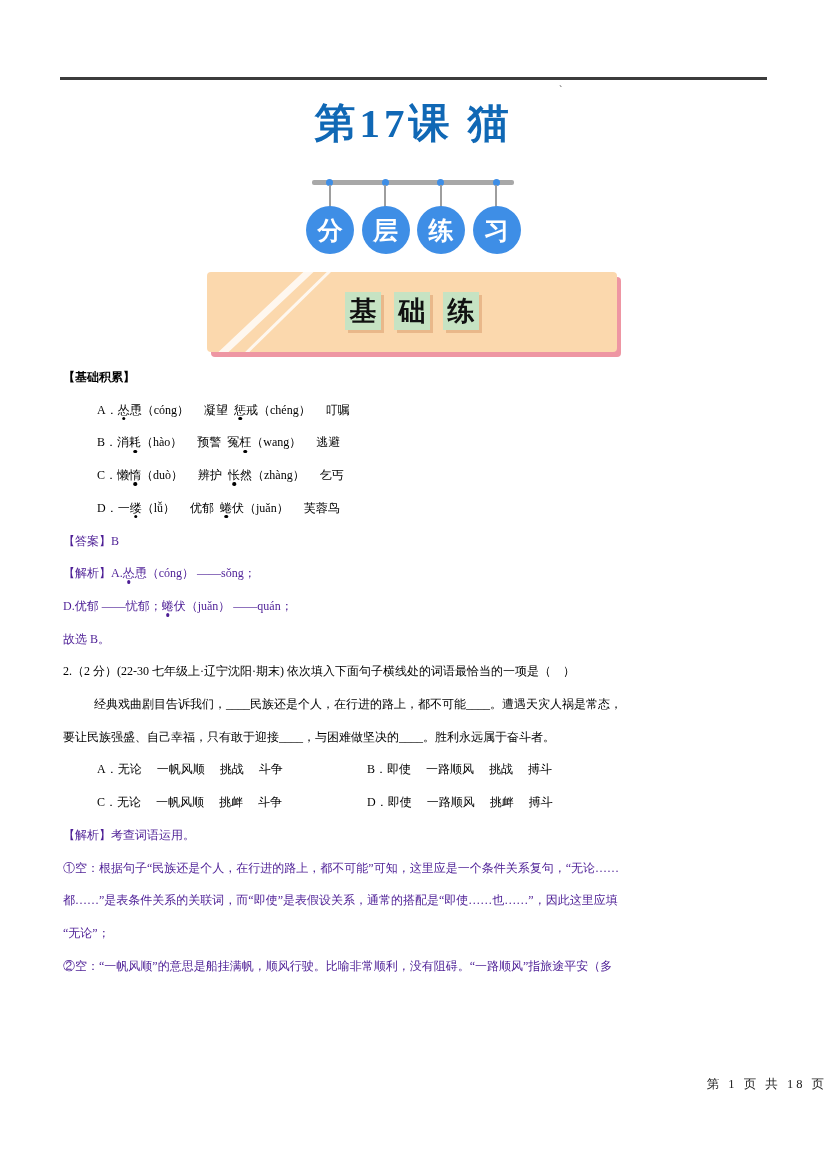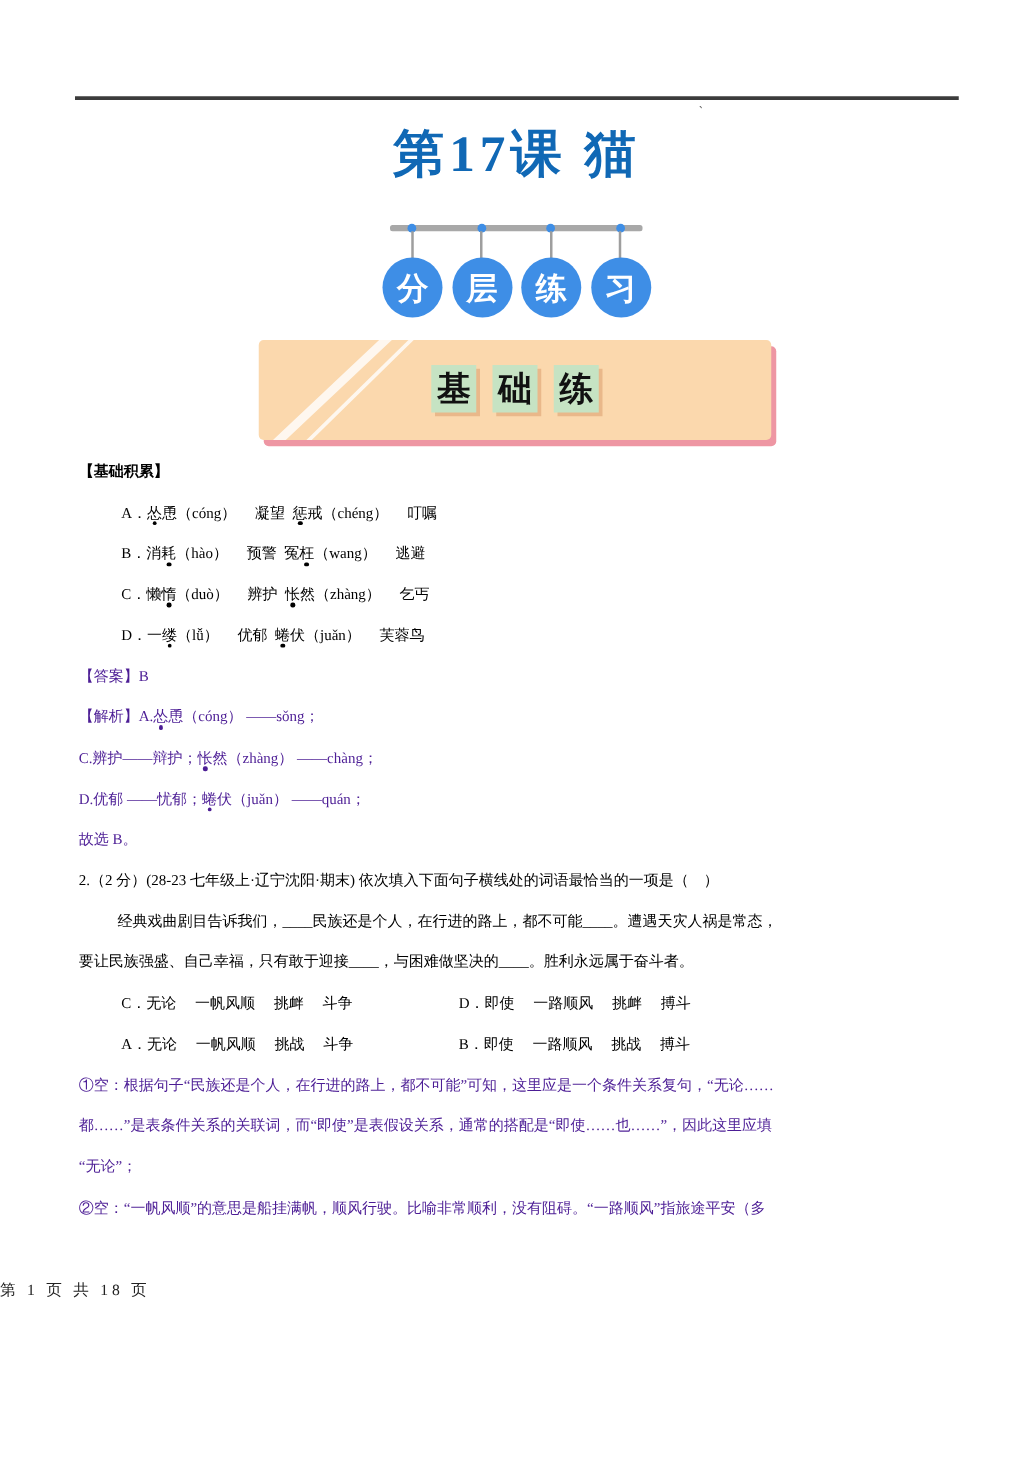--- a/index.html
+++ b/index.html
@@ -49,22 +49,22 @@
   .indent-para { padding-left:31px; }
   .col-left { display:inline-block; width:270px; }
   .em-dot { position:relative; }
   .em-dot::after {
     content:""; position:absolute; left:50%; bottom:-0.3em;
     width:3.5px; height:3.5px; border-radius:50%; background:currentColor;
     transform:translateX(-50%);
   }
   
   .footer {
-    position:absolute; left:0; top:1024px; width:100%;
-    text-align:left; font-size:12.5px; letter-spacing:3px; color:#222;font-family:Liberation Serif, serif;
+    position:absolute; left:0; top:1076px; width:100%;
+    text-align:right; font-size:12.5px; letter-spacing:3px; color:#222;font-family:Liberation Serif, serif;
   }
 </style>
 </head>
 <body>
 
 <div class="page">
 
   <div class="top-rule"></div>
   <span class="stray-mark">ˋ</span>
 
@@ -100,29 +100,29 @@
 
   <div class="content">
     <div class="line bold">【基础积累】</div>
 
     <div class="line indent-opt"><span>A．</span><span class="em-dot">怂</span><span>恿（cóng）　 凝望  </span><span class="em-dot">惩</span><span>戒（chéng）　 叮嘱</span></div>
     <div class="line indent-opt"><span>B．消</span><span class="em-dot">耗</span><span>（hào）　 预警  冤</span><span class="em-dot">枉</span><span>（wang）　 逃避</span></div>
     <div class="line indent-opt"><span>C．懒</span><span class="em-dot">惰</span><span>（duò）　 辨护  </span><span class="em-dot">怅</span><span>然（zhàng）　 乞丐</span></div>
     <div class="line indent-opt"><span>D．一</span><span class="em-dot">缕</span><span>（lǚ）　 优郁  </span><span class="em-dot">蜷</span><span>伏（juǎn）　 芙蓉鸟</span></div>
     <div class="line red"><span>【答案】</span><span>B</span></div>
     <div class="line red"><span>【解析】A.</span><span class="em-dot">怂</span><span>恿（cóng） ——sǒng；</span></div>
-    <div class="line red"><span>C.辨护——辩护；</span><span class="em-dot">怅</span><span>然（zhàng） ——chàng；</span></div>
     <div class="line red"><span>D.优郁 ——忧郁；</span><span class="em-dot">蜷</span><span>伏（juǎn） ——quán；</span></div>
     <div class="line red">故选 B。</div>
 
-    <div class="line">2.（2 分）(28-23 七年级上·辽宁沈阳·期末) 依次填入下面句子横线处的词语最恰当的一项是（　）</div>
+    <div class="line">2.（2 分）(22-30 七年级上·辽宁沈阳·期末) 依次填入下面句子横线处的词语最恰当的一项是（　）</div>
     <div class="line indent-para">经典戏曲剧目告诉我们，____民族还是个人，在行进的路上，都不可能____。遭遇天灾人祸是常态，</div>
     <div class="line">要让民族强盛、自己幸福，只有敢于迎接____，与困难做坚决的____。胜利永远属于奋斗者。</div>
+    <div class="line indent-opt"><span class="col-left">A．无论　 一帆风顺　 挑战　 斗争</span><span>B．即使　 一路顺风　 挑战　 搏斗</span></div>
     <div class="line indent-opt"><span class="col-left">C．无论　 一帆风顺　 挑衅　 斗争</span><span>D．即使　 一路顺风　 挑衅　 搏斗</span></div>
-    <div class="line indent-opt"><span class="col-left">A．无论　 一帆风顺　 挑战　 斗争</span><span>B．即使　 一路顺风　 挑战　 搏斗</span></div>
+    <div class="line red"><span>【解析】</span><span>考查词语运用。</span></div>
     <div class="line red">①空：根据句子“民族还是个人，在行进的路上，都不可能”可知，这里应是一个条件关系复句，“无论……</div>
     <div class="line red">都……”是表条件关系的关联词，而“即使”是表假设关系，通常的搭配是“即使……也……”，因此这里应填</div>
     <div class="line red">“无论”；</div>
     <div class="line red">②空：“一帆风顺”的意思是船挂满帆，顺风行驶。比喻非常顺利，没有阻碍。“一路顺风”指旅途平安（多</div>
   </div>
 
   <div class="footer">第 1 页 共 18 页</div>
 
 </div>
 

